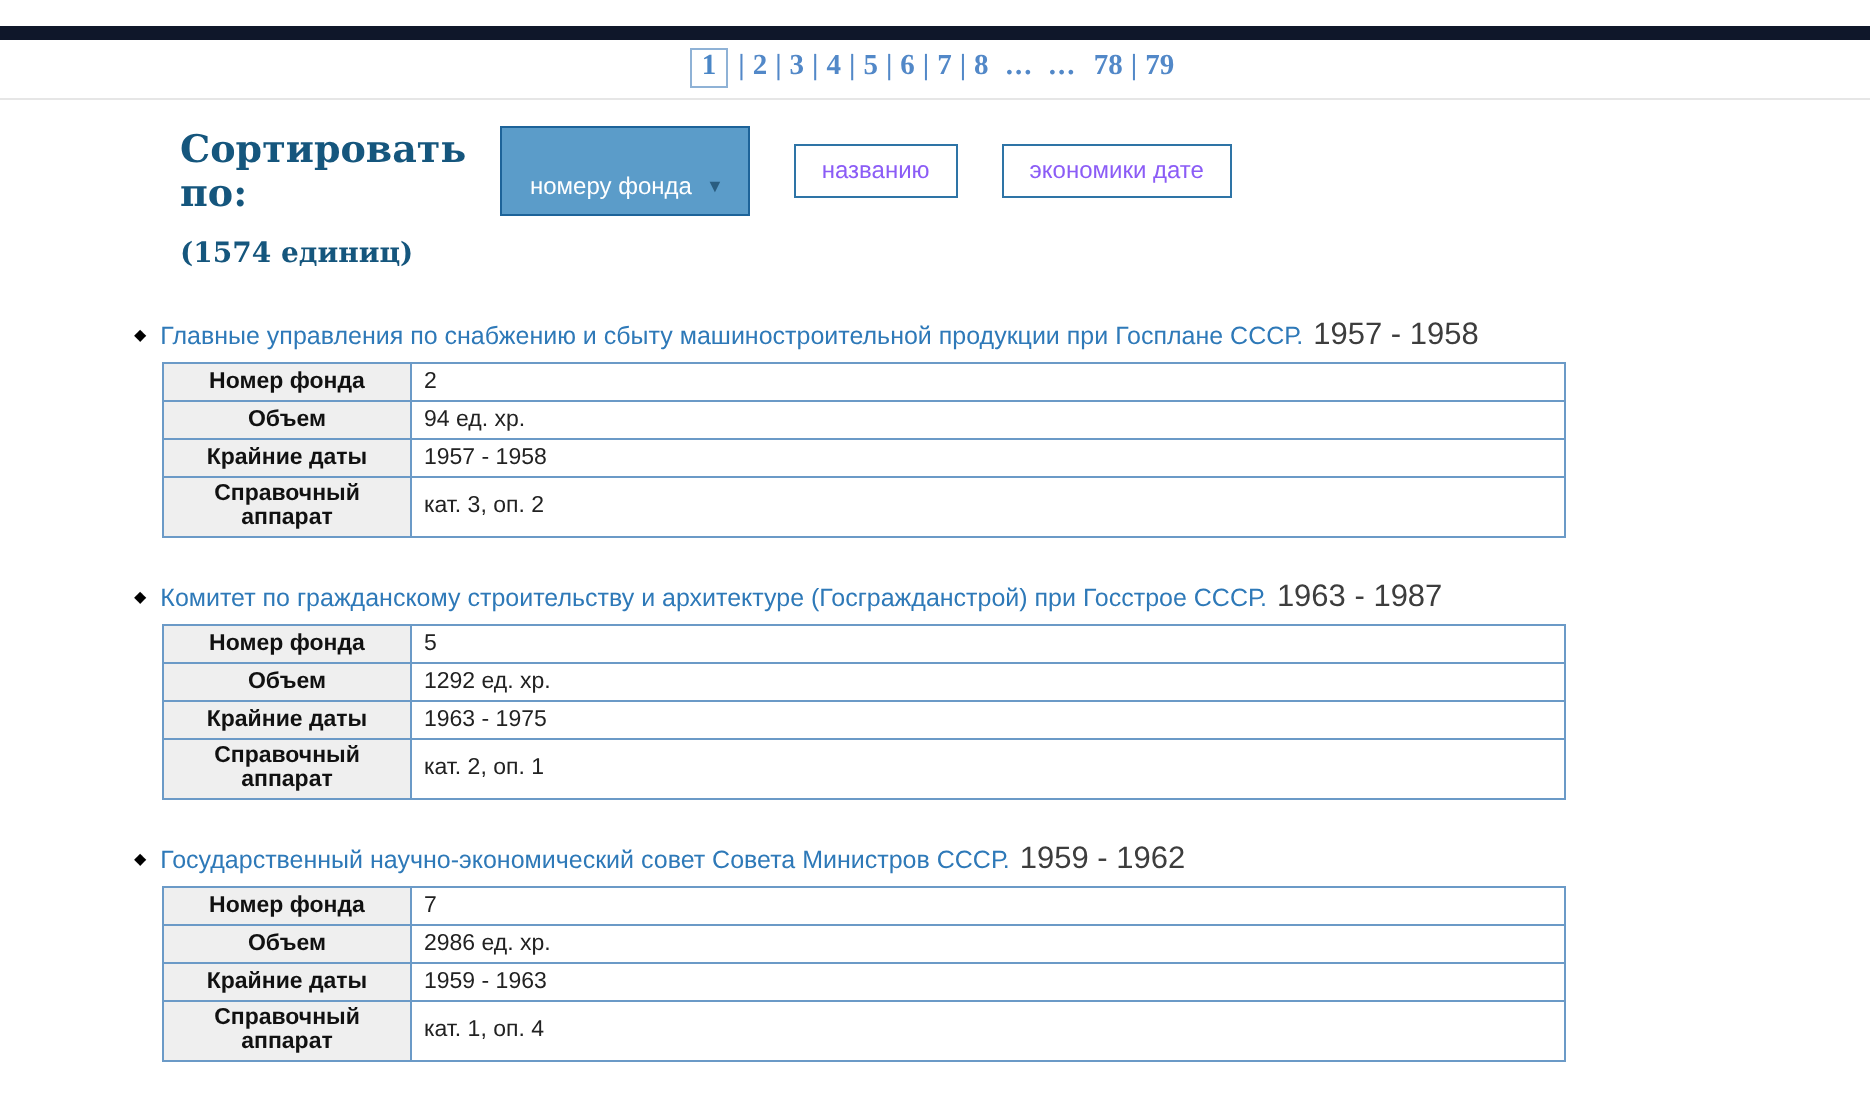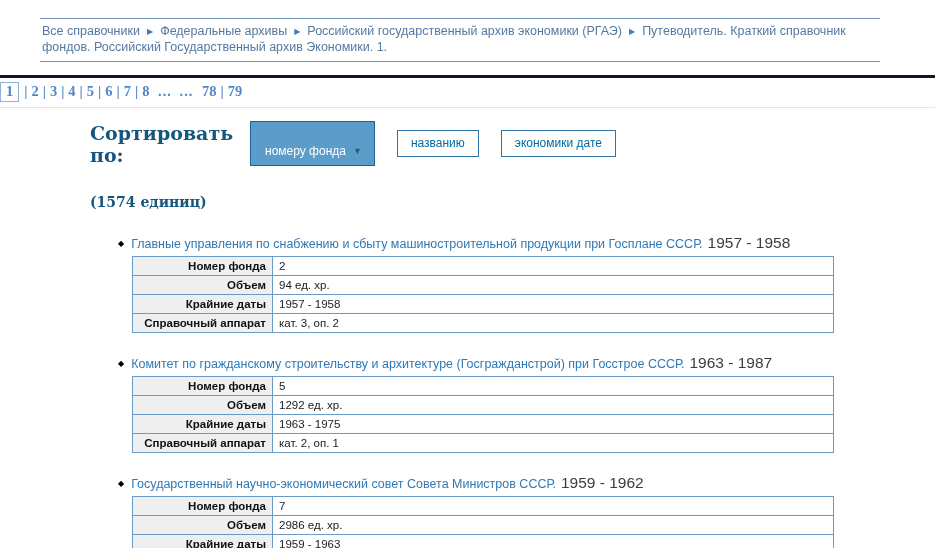--- a/index.html
+++ b/index.html
@@ -8,59 +8,56 @@
   .page { position:relative; width:935px; height:548px; background:#fff; overflow:hidden; }
 
   
   .breadcrumb { margin:18px 55px 0 40px; border-top:1px solid #7396bd; border-bottom:1px solid #7396bd;
                 padding:5px 2px 6px 2px; font-size:12.5px; line-height:15.5px; color:#55799f; }
   .crumb { color:#55799f; text-decoration:none; cursor:pointer; }
   .crumb-current { color:#55799f; }
   .crumb-sep { color:#3f7cc0; font-size:8px; margin:0 7px; vertical-align:1px; display:inline-block; }
 
   
-  .pgbar { margin-top:13px; border-top:3px solid #0f172a; border-bottom:1px solid #e6e6e6;
-           padding:4px 0 5px 0;
+  .pgbar { margin-top:13px; border-top:7px solid #0f172a; border-bottom:1px solid #e6e6e6;
+           text-align:center; padding:4px 0 5px 0;
            font-family:"Liberation Serif", serif; font-weight:bold; font-size:14.5px; color:#4a86c6; }
   .pg-box { display:inline-block; border:1px solid #8fb2d6; padding:0 5px 1px 5px; margin-right:4px; color:#4a86c6; }
   .pg-link { color:#5288c8; text-decoration:none; margin:0 3px; cursor:pointer; }
   .pg-sep { color:#5288c8; margin:0 1px; }
   .pg-ellipsis { color:#5288c8; margin:0 2px; letter-spacing:1px; }
 
   
   .sort-section { margin:13px 0 0 90px; }
   .sort-row { display:flex; align-items:center; }
   .sort-label { font-family:"DejaVu Serif", serif; font-weight:bold; font-size:19px; color:#15567d; width:160px; }
   .btn { display:inline-block; font-family:"Liberation Sans", sans-serif; font-size:12px; line-height:14px;
-         padding:5px 13px 6px 13px; border:1px solid #2e74a6; background:#fff; color:#0369a1;
+         padding:5px 13px 6px 13px; border:1px solid #2e74a6; background:#fff; color:#8b5cf6;
          margin-right:22px; cursor:pointer; white-space:nowrap; }
   .btn-active { background:#5b9cc9; border-color:#1d6399; color:#fff; padding:22px 12px 7px 14px; }
   .btn-arrow { color:#2a5d80; font-size:9px; margin-left:7px; vertical-align:1px; }
-  .count { font-family:"DejaVu Serif", serif; font-weight:bold; font-size:14px; color:#15567d; margin-top:28px; }
+  .count { font-family:"DejaVu Serif", serif; font-weight:bold; font-size:14px; color:#15567d; margin-top:11px; }
 
   
-  .items { margin:24px 100px 0 118px; }
+  .items { margin:24px 100px 0 67px; }
   .item { margin-bottom:21px; }
   .item-head { margin-bottom:4px; white-space:nowrap; }
   .bullet { color:#000; font-size:8px; margin-right:7px; vertical-align:2px; }
   .item-title { color:#2e79b8; font-size:12.5px; text-decoration:none; cursor:pointer; }
   .item-date { color:#3d3d3d; font-size:15.5px; margin-left:5px; }
   table.fond { border-collapse:collapse; width:702px; margin-left:14px; }
   .fond td { border:1px solid #6b9ac7; font-size:11.5px; padding:2px 6px 3px 6px; height:19px; }
-  .fond td.lbl { background:#efefef; font-weight:bold; text-align:right; width:140px; color:#111; }
+  .fond td.lbl { background:#efefef; font-weight:bold; text-align:center; width:124px; color:#111; }
   .fond td.val { color:#222; background:#fff; }
 </style>
 </head>
 <body>
 
 <div class="page">
 
-  <div class="breadcrumb">
-    <a class="crumb">Все справочники</a><span class="crumb-sep">▶</span><a class="crumb">Федеральные архивы</a><span class="crumb-sep">▶</span><a class="crumb">Российский государственный архив экономики (РГАЭ)</a><span class="crumb-sep">▶</span><span class="crumb-current">Путеводитель. Краткий справочник фондов. Российский Государственный архив Экономики. 1.</span>
-  </div>
 
   <div class="pgbar">
     <span class="pg-box">1</span><span class="pg-sep">|</span><a class="pg-link">2</a><span class="pg-sep">|</span><a class="pg-link">3</a><span class="pg-sep">|</span><a class="pg-link">4</a><span class="pg-sep">|</span><a class="pg-link">5</a><span class="pg-sep">|</span><a class="pg-link">6</a><span class="pg-sep">|</span><a class="pg-link">7</a><span class="pg-sep">|</span><a class="pg-link">8</a> <span class="pg-ellipsis">...</span> <span class="pg-ellipsis">...</span> <a class="pg-link">78</a><span class="pg-sep">|</span><a class="pg-link">79</a>
   </div>
 
   <div class="sort-section">
     <div class="sort-row">
       <span class="sort-label">Сортировать по:</span>
       <span class="btn btn-active"><span>номеру фонда</span><span class="btn-arrow">▼</span></span>
       <span class="btn">названию</span>

